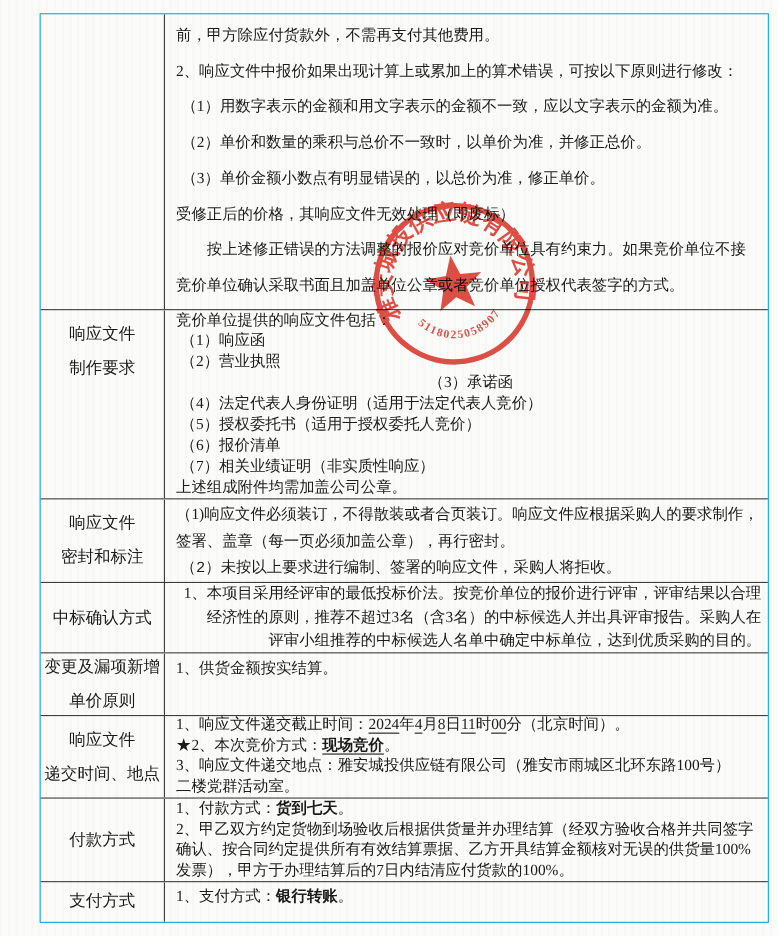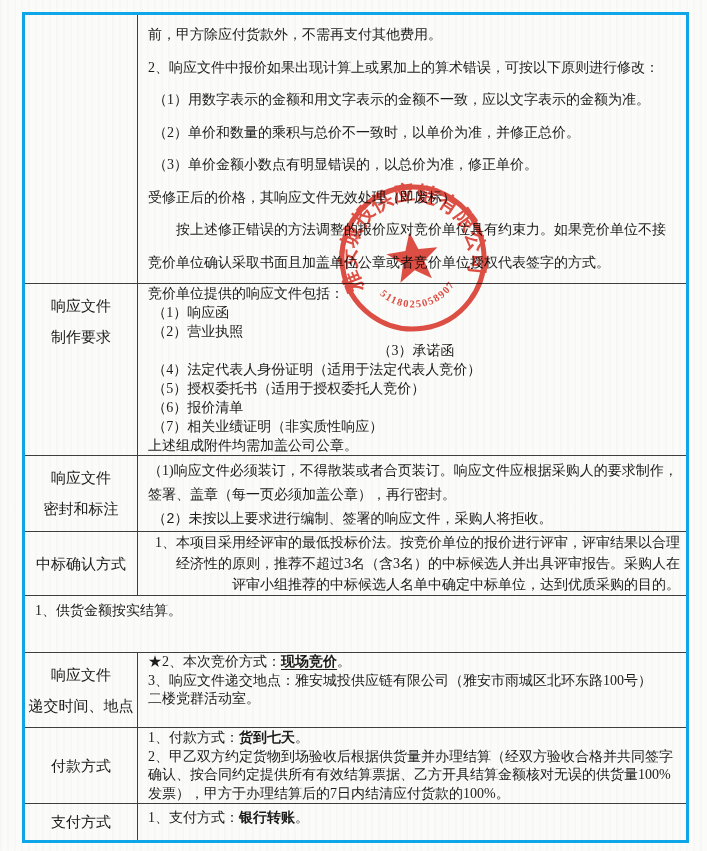--- a/index.html
+++ b/index.html
@@ -4,22 +4,22 @@
 <style>
   html,body{margin:0;padding:0}
   body{
     width:707px;height:851px;position:relative;overflow:hidden;
     background:#fbfbf9;
     background-image:repeating-linear-gradient(90deg, rgba(0,0,0,0.015) 0 2px, transparent 2px 7px);
     font-family:"Liberation Serif",serif;
     color:#1b1b1b;
   }
   .doc-table{
-    position:absolute;left:22px;top:12px;width:661px;
-    border:3px solid #0ea5e9;
+    position:absolute;left:36px;top:12px;width:661px;
+    border:1px solid #0ea5e9;
   }
   .row{display:flex;overflow:hidden;border-top:1px solid #3e3e3e;background:transparent}
   .row:first-child{border-top:none}
   .cell-label{
     width:112px;flex:0 0 112px;border-right:1px solid #3e3e3e;
     display:flex;flex-direction:column;justify-content:center;align-items:center;
     gap:11px;text-align:center;font-size:15px;color:#1b1b1b;
   }
   .la-top .cell-label{justify-content:flex-start;padding-top:12px}
   .ll{line-height:20px;white-space:nowrap}
@@ -82,30 +82,35 @@
       <div class="cell-label">
         <div class="ll">中标确认方式</div>
       </div>
       <div class="cell-content" style="padding-top: 0px; text-align: right;">
         <div class="line" style="line-height: 21px;"><span>1、本项目采用经评审的最低投标价法。按竞价单位的报价进行评审，评审结果以合理</span></div>
         <div class="line" style="line-height: 21px;"><span>经济性的原则，推荐不超过3名（含3名）的中标候选人并出具评审报告。采购人在</span></div>
         <div class="line" style="line-height: 21px;"><span>评审小组推荐的中标候选人名单中确定中标单位，达到优质采购的目的。</span></div>
       </div>
     </div>
     <div class="row" style="height: 56px;">
+      <div class="cell-label">
+        <div class="ll">变更及漏项新增</div>
+        <div class="ll">单价原则</div>
+      </div>
       <div class="cell-content" style="padding-top: 4px;">
         <div class="line" style="line-height: 21px;"><span>1、供货金额按实结算。</span></div>
       </div>
     </div>
     <div class="row" style="height: 74px;">
       <div class="cell-label">
         <div class="ll">响应文件</div>
         <div class="ll">递交时间、地点</div>
       </div>
       <div class="cell-content" style="padding-top: 0px;">
+        <div class="line" style="line-height: 18.5px;"><span>1、响应文件递交截止时间：</span><span class="u">2024</span><span>年</span><span class="u">4</span><span>月</span><span class="u">8</span><span>日</span><span class="u">11</span><span>时</span><span class="u">00</span><span>分（北京时间）。</span></div>
         <div class="line" style="line-height: 18.5px;"><span>★2、本次竞价方式：</span><span class="b u">现场竞价</span><span>。</span></div>
         <div class="line" style="line-height: 18.5px;"><span>3、响应文件递交地点：雅安城投供应链有限公司（雅安市雨城区北环东路100号）</span></div>
         <div class="line" style="line-height: 18.5px;"><span>二楼党群活动室。</span></div>
       </div>
     </div>
     <div class="row" style="height: 75px;">
       <div class="cell-label">
         <div class="ll">付款方式</div>
       </div>
       <div class="cell-content" style="padding-top: 1px;">

